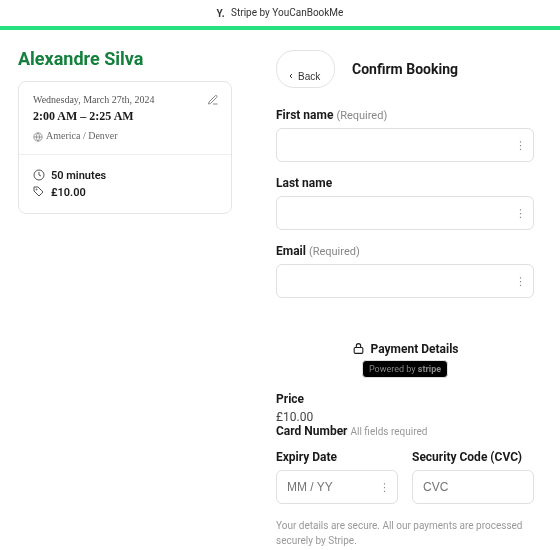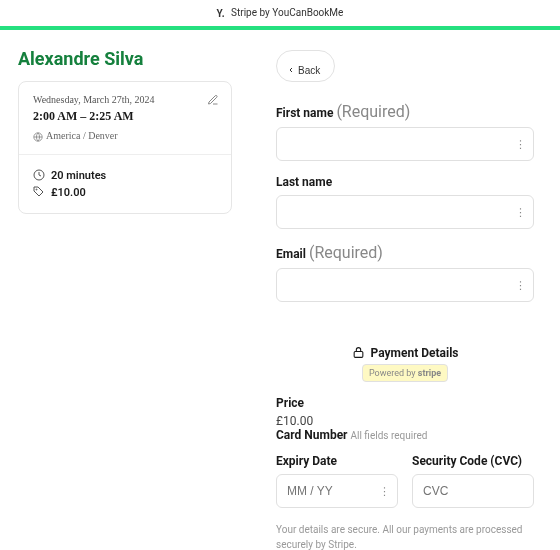--- a/index.html
+++ b/index.html
@@ -13,30 +13,30 @@
 .host-name { font-size: 18px; font-weight: 700; margin-bottom: 12px; color: #15803d; }
 .card { border: 1px solid #e6e6e6; border-radius: 8px; margin-bottom: 10px; }
 .card-top { padding: 12px 14px; border-bottom: 1px solid #eee; position: relative; font-family: Liberation Serif, serif; }
 .card-bottom { padding: 10px 14px; }
 .date { font-size: 10px; color: #555; margin-bottom: 4px; }
 .time { font-size: 12px; font-weight: 700; margin-bottom: 6px; }
 .tz { font-size: 10px; color: #666; }
 .edit-icon { position: absolute; top: 12px; right: 12px; color: #888; cursor: pointer; }
 .line { display: flex; align-items: center; font-size: 11px; font-weight: 600; margin: 4px 0; gap: 6px; }
 .line .ico { width: 12px; height: 12px; color: #555; }
-.back-btn { border: 1px solid #e2e2e2; border-radius: 18px; padding: 14px 14px 5px 10px; font-size: 10px; background: #fff; color: #333; display: inline-flex; align-items: center; gap: 3px; cursor: pointer; }
+.back-btn { border: 1px solid #e2e2e2; border-radius: 18px; padding: 20px 14px 5px 10px; font-size: 10px; background: #fff; color: #333; display: inline-flex; align-items: center; gap: 3px; cursor: pointer; }
 .header-row { display: flex; align-items: center; position: relative; margin-bottom: 20px; }
 .page-title { font-size: 14px; font-weight: 700; position: absolute; left: 50%; transform: translateX(-50%); }
 .field-label { font-size: 12px; font-weight: 700; margin: 14px 0 6px; }
-.field-label .req { font-weight: 400; color: #888; font-size: 16px; }
+.field-label .req { font-weight: 400; color: #888; font-size: 11px; }
 .text-input { width: 100%; border: 1px solid #e0e0e0; border-radius: 6px; padding: 9px 28px 9px 10px; font-size: 12px; position: relative; }
 .input-wrap { position: relative; }
 .input-kebab { position: absolute; right: 8px; top: 50%; transform: translateY(-50%); color: #888; font-size: 11px; cursor: pointer; line-height: 1; }
 .section-title { font-size: 12px; font-weight: 700; margin: 22px 0 4px; display: flex; align-items: center; gap: 6px; }
-.stripe-badge { border: 1px solid #e0e0e0; border-radius: 4px; padding: 3px 6px; font-size: 9px; color: #888; background: #fef9c3; }
+.stripe-badge { border: 1px solid #e0e0e0; border-radius: 4px; padding: 3px 6px; font-size: 9px; color: #888; background: #000000; }
 .pay-head { display: flex; justify-content: space-between; align-items: center; margin-top: 22px; flex-direction: column; }
 .price-label { font-size: 12px; font-weight: 700; margin-top: 14px; }
 .price-val { font-size: 12px; color: #444; margin-top: 4px; }
 .card-label { font-size: 12px; font-weight: 700; margin-top: 0; }
 .card-label .hint { font-weight: 400; color: #999; font-size: 10px; }
 .pay-row { display: flex; gap: 14px; margin-top: 12px; }
 .pay-col { flex: 1; }
 .pay-col .col-label { font-size: 12px; font-weight: 700; margin-bottom: 6px; }
 .secure-note { font-size: 10px; color: #999; margin-top: 14px; line-height: 1.5; }
 svg { display: block; }
@@ -69,41 +69,42 @@
               <path d="M2 12h20M12 2a15 15 0 010 20M12 2a15 15 0 000 20"></path>
             </svg><span>America / Denver</span>
         </div>
       </div>
       <div class="card-bottom">
         <div class="line">
           <svg class="ico" viewBox="0 0 24 24" fill="none" stroke="currentColor" stroke-width="2">
               <circle cx="12" cy="12" r="10"></circle>
               <path d="M12 6v6l4 2"></path>
             </svg>
-          <span>20 minutes</span>
+          <span>50 minutes</span>
         </div>
         <div class="line">
           <svg class="ico" viewBox="0 0 24 24" fill="none" stroke="currentColor" stroke-width="2">
               <path d="M20 12l-8 8-10-10V2h8z"></path>
               <circle cx="7" cy="7" r="1"></circle>
             </svg>
           <span>£10.00</span>
         </div>
       </div>
     </div>
   </div>
 
   <div class="right">
     <div class="header-row">
       <button class="back-btn">
         <svg width="8" height="8" viewBox="0 0 24 24" fill="none" stroke="currentColor" stroke-width="3">
             <path d="M15 18l-6-6 6-6"></path>
           </svg>
         <span>Back</span>
       </button>
+      <div class="page-title">Confirm Booking</div>
     </div>
 
     <div class="field-label">
       <span>First name</span> <span class="req">(Required)</span>
     </div>
     <div class="input-wrap">
       <input class="text-input" style="">
       <span class="input-kebab">⋮</span>
     </div>
 

